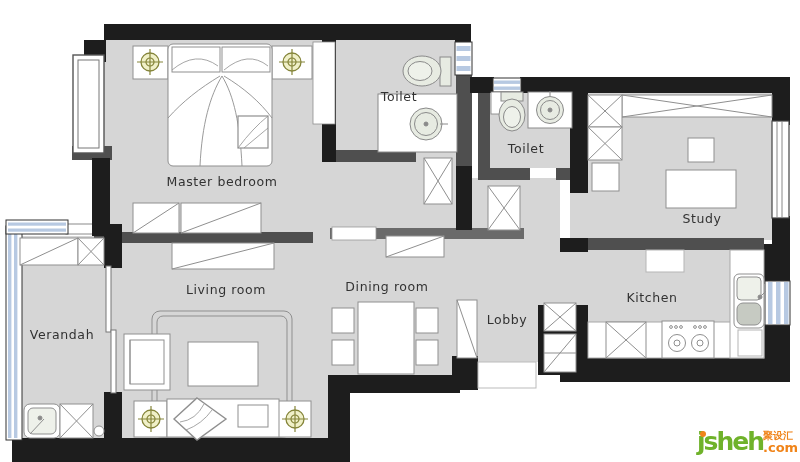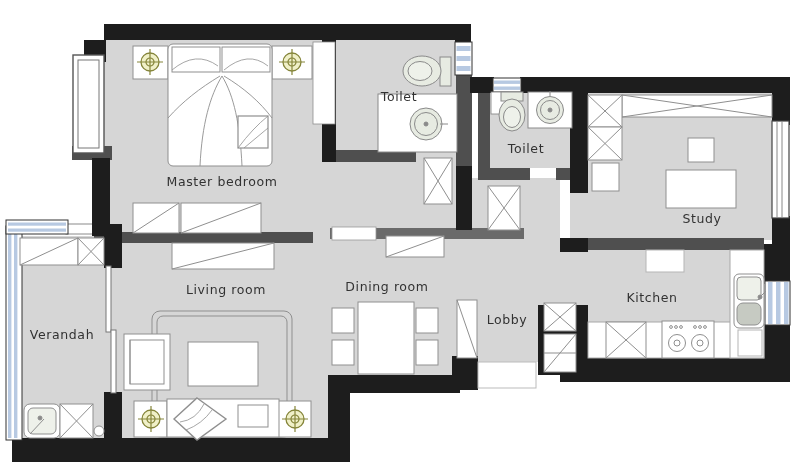--- a/index.html
+++ b/index.html
@@ -348,13 +348,19 @@
     <text x="526" y="153" class="room-label">Toilet</text>
     <text x="702" y="223" class="room-label">Study</text>
     <text x="226" y="294" class="room-label">Living room</text>
     <text x="387" y="291" class="room-label">Dining room</text>
     <text x="507" y="324" class="room-label">Lobby</text>
     <text x="652" y="302" class="room-label">Kitchen</text>
     <text x="62" y="339" class="room-label">Verandah</text>
   </g>
 </svg>
 
+<div class="logo">
+  <span class="brand">jsheh</span>
+  <span class="jdot"></span>
+  <span class="cn">聚设汇</span>
+  <span class="com">.com</span>
 </div>
+</div>
 
 </body></html>

